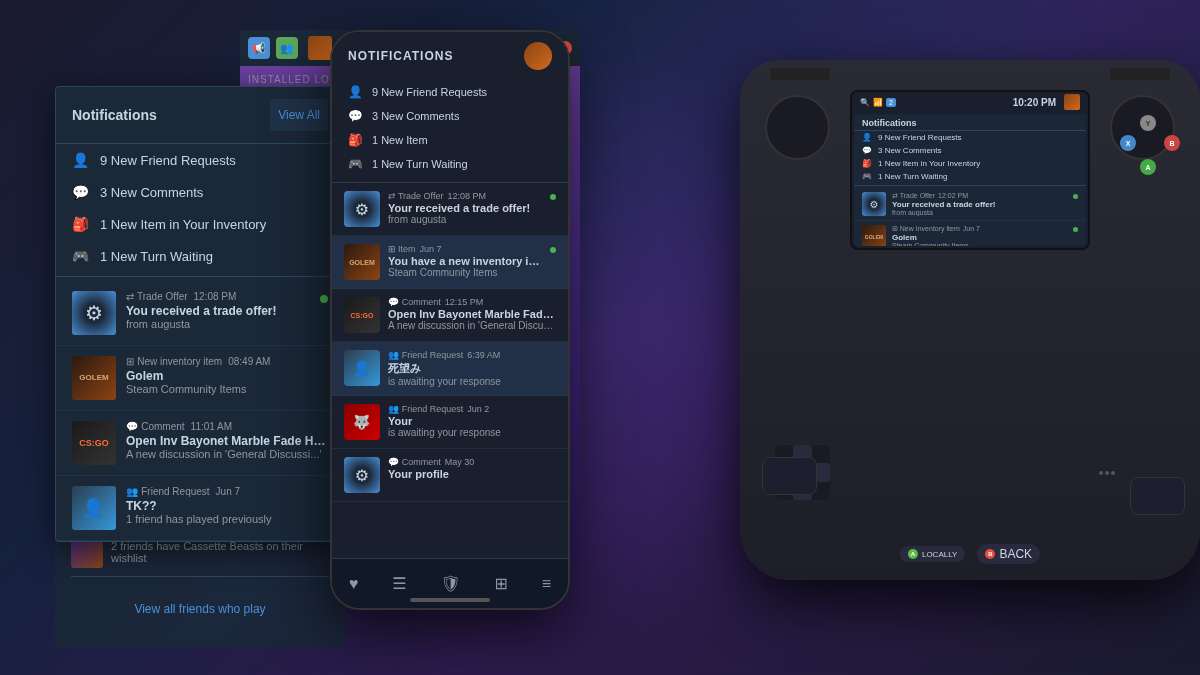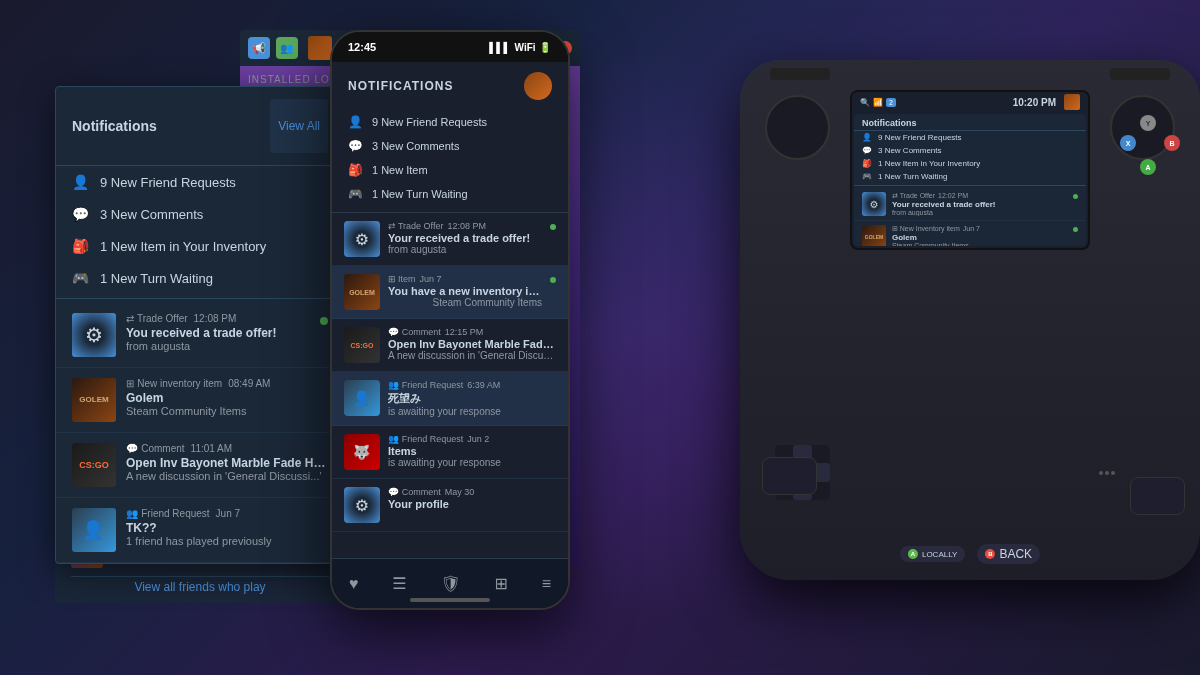--- a/index.html
+++ b/index.html
@@ -122,21 +122,21 @@
       color: #c7d5e0;
       font-size: 14px;
       font-weight: 600;
     }
 
     .notif-view-all {
       color: #4a90d9;
       font-size: 12px;
       cursor: pointer;
       background: rgba(74,144,217,0.1);
-      padding: 20px 8px;
+      padding: 9px 8px;
       border-radius: 3px;
     }
 
     .notif-summary-item {
       display: flex;
       align-items: center;
       gap: 10px;
       padding: 8px 16px;
       cursor: pointer;
     }
@@ -608,37 +608,30 @@
         <div class="notif-item-title">TK??</div>
         <div class="notif-item-sub">1 friend has played previously</div>
       </div>
     </div>
   </div>
 
   <div style="position:absolute;top:490px;left:55px;width:290px;background:rgba(27,40,56,0.9);padding:8px 16px;z-index:15;">
     <div style="color:#8f98a0;font-size:11px;padding:4px 0;">
       <div style="display:flex;gap:8px;align-items:center;padding:4px 0;">
         <div style="width:32px;height:32px;background:linear-gradient(135deg,#4a2d8c,#8b4513);border-radius:3px;flex-shrink:0;"></div>
-      </div>
-    </div>
-    <div style="text-align:center;padding:0 0;border-top:1px solid #2a475e;">
+        <span>2 friends have Cassette Beasts on their wishlist</span>
+      </div>
+    </div>
+    <div style="text-align:center;padding:22px 0;border-top:1px solid #2a475e;">
       <span style="color:#4a90d9;font-size:12px;cursor:pointer;">View all friends who play</span>
     </div>
   </div>
 </div>
 
 <div class="mobile-device">
-  <div class="mobile-notch">
-    <span class="mobile-time">12:45</span>
-    <div class="mobile-status-icons">
-      <span>▌▌▌</span>
-      <span>WiFi</span>
-      <span>🔋</span>
-    </div>
-  </div>
 
   <div class="mobile-screen">
     <div class="mobile-notif-header">
       <span class="mobile-notif-title">NOTIFICATIONS</span>
       <div class="mobile-avatar"></div>
     </div>
 
     <div class="mobile-summary">
       <div class="mobile-summary-item">
         <span class="mobile-summary-icon">👤</span>
@@ -666,21 +659,21 @@
           <div class="mobile-item-meta">
             <span class="mobile-item-type">⇄ Trade Offer</span>
             <span class="mobile-item-time">12:08 PM</span>
           </div>
           <div class="mobile-item-title">Your received a trade offer!</div>
           <div class="mobile-item-sub">from augusta</div>
         </div>
         <div class="mobile-dot"></div>
       </div>
 
-      <div class="mobile-notif-item selected" style="background:rgba(74,144,217,0.15);text-align:right;">
+      <div class="mobile-notif-item selected" style="background:rgba(74,144,217,0.15);">
         <div class="mobile-thumb" style="background:linear-gradient(135deg,#2c1810,#8b4513);display:flex;align-items:center;justify-content:center;color:#d4a574;font-size:7px;font-weight:bold;">GOLEM</div>
         <div class="mobile-item-content">
           <div class="mobile-item-meta">
             <span class="mobile-item-type">⊞ Item</span>
             <span class="mobile-item-time">Jun 7</span>
           </div>
           <div class="mobile-item-title">You have a new inventory item</div>
           <div class="mobile-item-sub">Steam Community Items</div>
         </div>
         <div class="mobile-dot"></div>
@@ -710,21 +703,21 @@
         </div>
       </div>
 
       <div class="mobile-notif-item">
         <div class="mobile-thumb" style="background:linear-gradient(135deg,#8b0000,#cc0000);display:flex;align-items:center;justify-content:center;color:white;font-size:14px;">🐺</div>
         <div class="mobile-item-content">
           <div class="mobile-item-meta">
             <span class="mobile-item-type">👥 Friend Request</span>
             <span class="mobile-item-time">Jun 2</span>
           </div>
-          <div class="mobile-item-title">Items</div>
+          <div class="mobile-item-title">Your</div>
           <div class="mobile-item-sub">is awaiting your response</div>
         </div>
       </div>
 
       <div class="mobile-notif-item">
         <div class="mobile-thumb thumb-steam" style="display:flex;align-items:center;justify-content:center;color:#c7d5e0;font-size:16px;">⚙</div>
         <div class="mobile-item-content">
           <div class="mobile-item-meta">
             <span class="mobile-item-type">💬 Comment</span>
             <span class="mobile-item-time">May 30</span>

